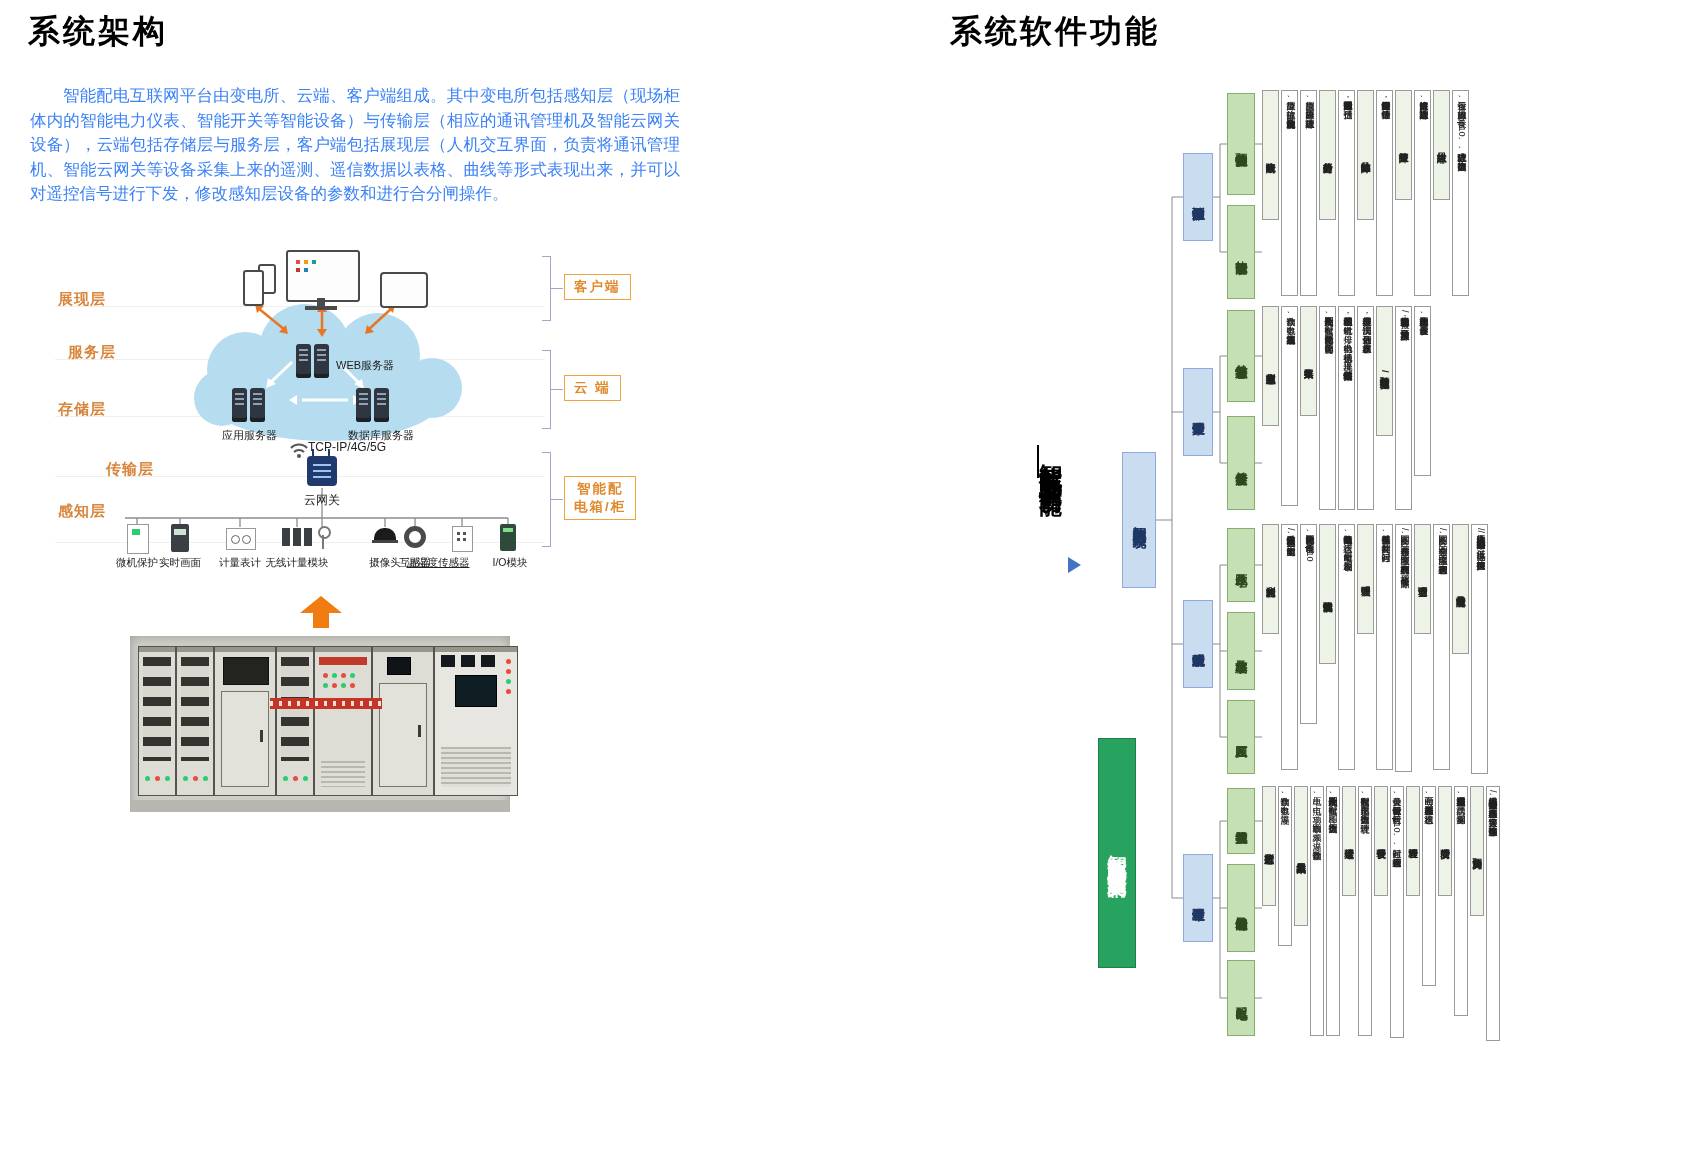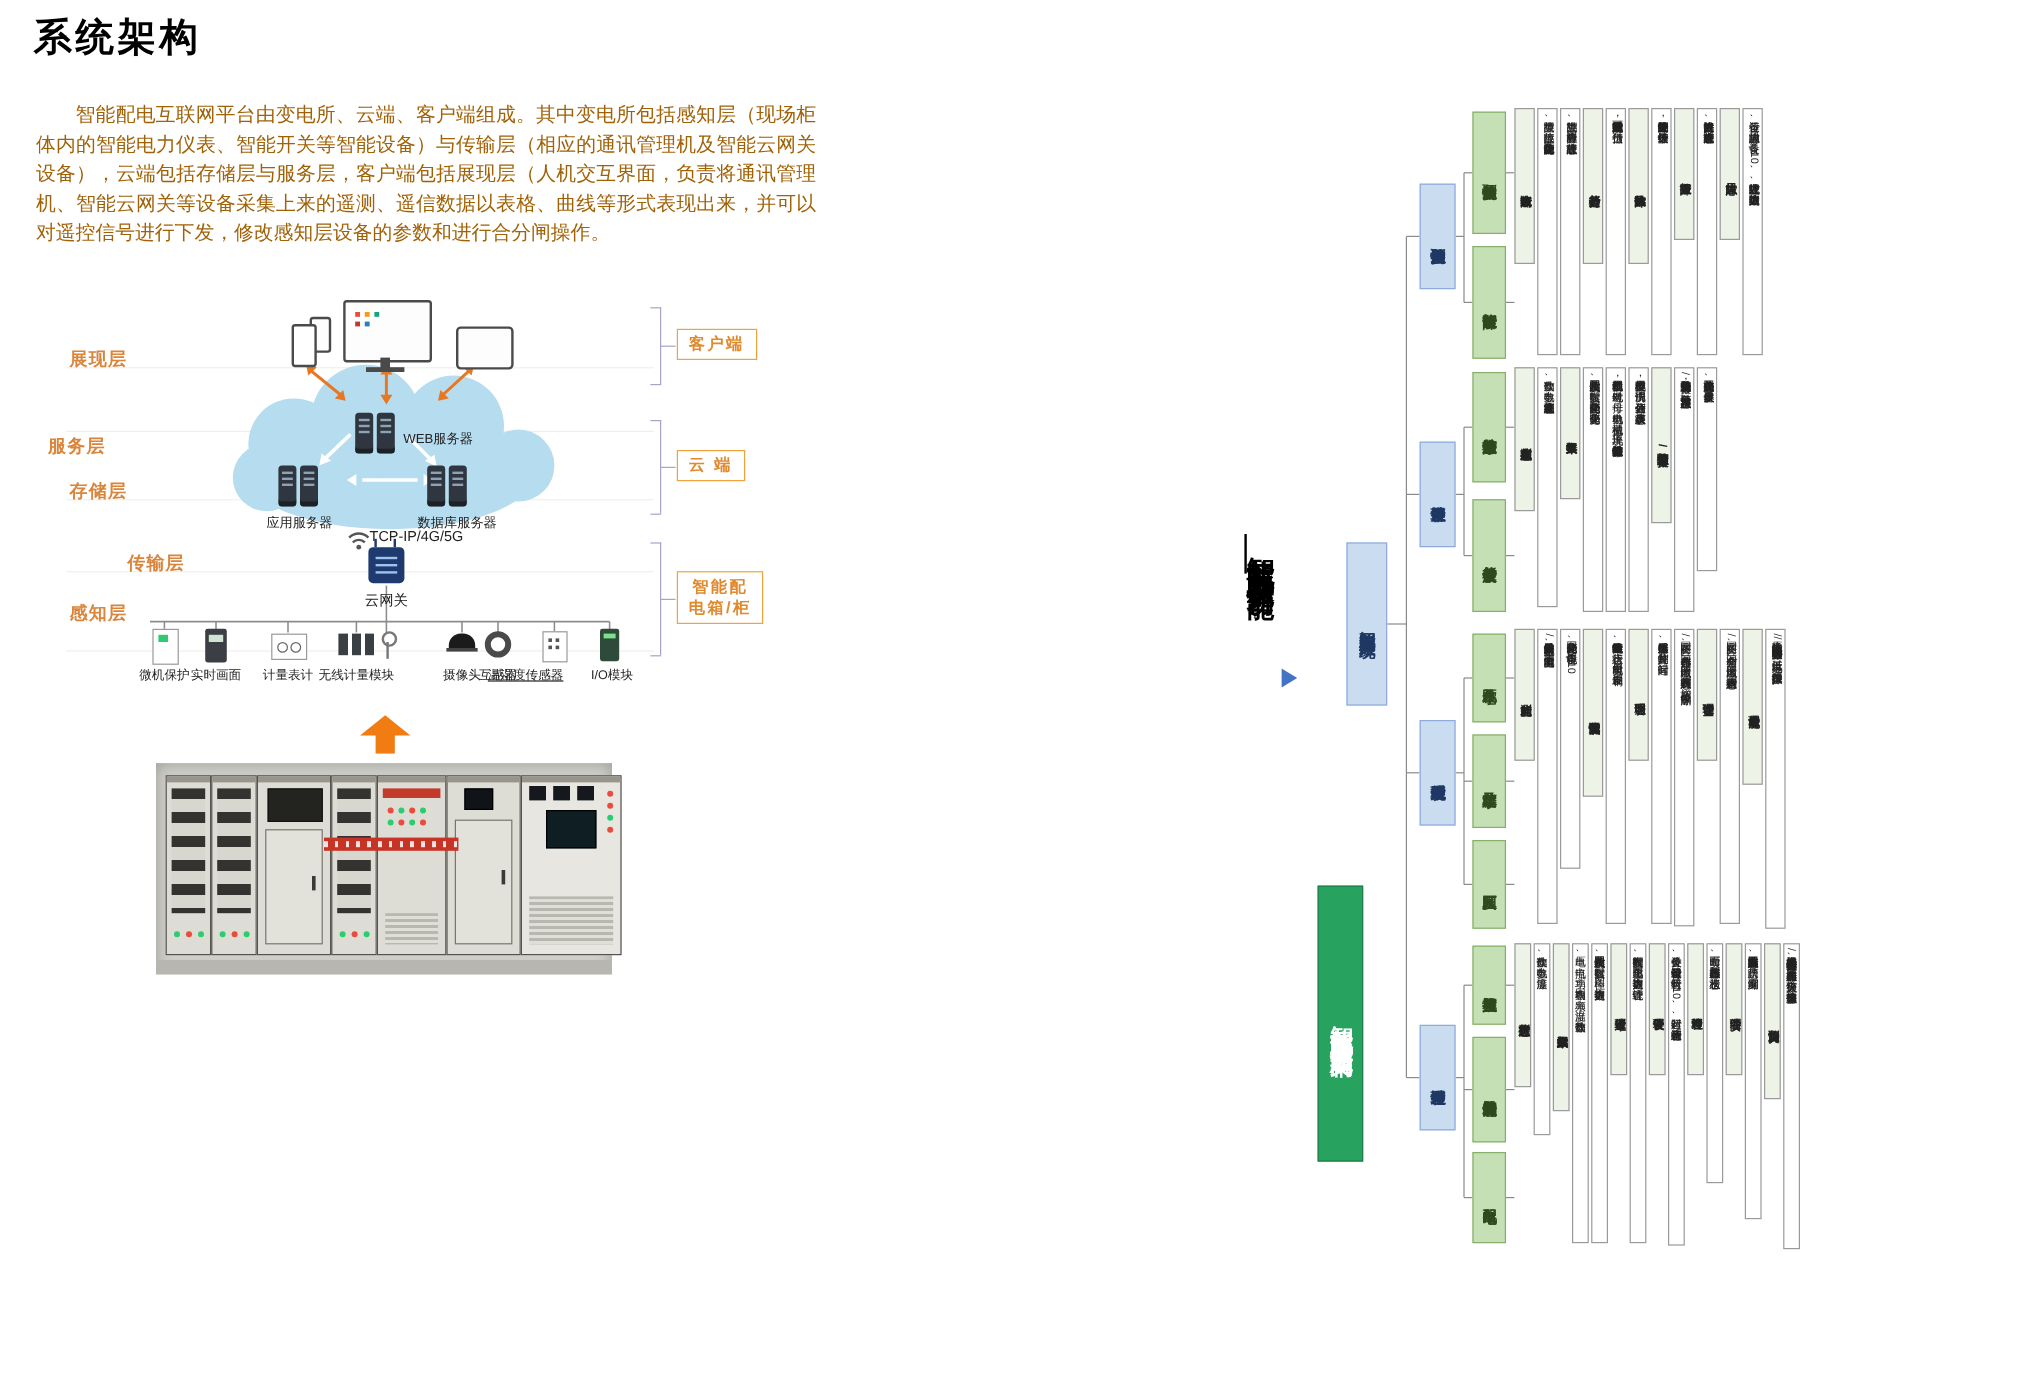--- a/index.html
+++ b/index.html
@@ -1,21 +1,21 @@
 <!DOCTYPE html>
 <html><head>
 <meta charset="utf-8">
 <style>
   html,body{margin:0;padding:0;background:#fff;}
   .page{position:relative;width:1700px;height:1152px;background:#fff;overflow:hidden;
         font-family:"Liberation Sans",sans-serif;color:#111;}
   .abs{position:absolute;}
   .sec-title{position:absolute;font-size:32px;font-weight:bold;letter-spacing:3px;color:#000;margin:0;}
   .para{position:absolute;left:30px;top:84px;width:650px;font-size:16.5px;line-height:24.5px;
-        text-align:justify;text-indent:2em;font-family:"Liberation Serif",serif;color:#a16207;margin:0;}
+        text-align:justify;text-indent:2em;font-family:"Liberation Serif",serif;color:#3b82f6;margin:0;}
 
   
   .layer-label{position:absolute;font-size:15px;font-weight:bold;color:#D9853B;letter-spacing:1px;}
   .guide{position:absolute;height:1px;background:#F0EFEC;left:55px;width:490px;}
   .dev-top{position:absolute;border:2px solid #4a4a4a;background:#fdfdfd;border-radius:3px;}
   .mon-dots{position:absolute;width:4px;height:4px;background:#e74c3c;
             box-shadow:8px 0 0 #f39c12,16px 0 0 #16a085,8px 8px 0 #2980b9,0 8px 0 #c0392b;}
   .srv{position:absolute;width:15px;height:34px;background:#2f3640;border-radius:3px;
        box-shadow:inset 0 -4px 0 #1c2126;}
   .srv:after{content:"";position:absolute;left:3px;top:5px;width:9px;height:2px;background:#8ea2b5;
@@ -88,21 +88,21 @@
   <h1 class="sec-title" style="left:28px;top:10px;">系统架构</h1>
   <p class="para">智能配电互联网平台由变电所、云端、客户端组成。其中变电所包括感知层（现场柜体内的智能电力仪表、智能开关等智能设备）与传输层（相应的通讯管理机及智能云网关设备），云端包括存储层与服务层，客户端包括展现层（人机交互界面，负责将通讯管理机、智能云网关等设备采集上来的遥测、遥信数据以表格、曲线等形式表现出来，并可以对遥控信号进行下发，修改感知层设备的参数和进行合分闸操作。</p>
 
   <div class="guide" style="top:306px;"></div>
   <div class="guide" style="top:359px;"></div>
   <div class="guide" style="top:416px;"></div>
   <div class="guide" style="top:476px;"></div>
   <div class="guide" style="top:542px;"></div>
 
   <span class="layer-label" style="left:58px;top:290px;">展现层</span>
-  <span class="layer-label" style="left:40px;top:343px;margin-top:20px;">服务层</span>
+  <span class="layer-label" style="left:68px;top:343px;">服务层</span>
   <span class="layer-label" style="left:58px;top:400px;">存储层</span>
   <span class="layer-label" style="left:58px;top:460px;margin-left:48px;">传输层</span>
   <span class="layer-label" style="left:58px;top:502px;">感知层</span>
 
   <svg class="layer" width="700" height="620">
     <g fill="#B5DCEF">
       <ellipse cx="325" cy="393" rx="122" ry="48"></ellipse>
       <circle cx="245" cy="370" r="38"></circle>
         <circle cx="305" cy="350" r="46"></circle>
       <circle cx="378" cy="355" r="42"></circle>
@@ -275,20 +275,21 @@
           <div class="topstrip"></div>
           <div class="m3"></div>
           <div class="scr"></div>
           <div class="indcol"></div>
           <div class="vent" style="height:40px;"></div>
         </div>
     </div>
     <div class="banner"></div>
   </div>
 
+  <h1 class="sec-title" style="left:950px;top:10px;">系统软件功能</h1>
 
   <svg id="tree-svg" class="layer" width="1700" height="1152">
       <line x1="1172" y1="197" x2="1183" y2="197" stroke="#8a8a8a" stroke-width="1"></line>
       <line x1="1213" y1="197" x2="1220" y2="197" stroke="#8a8a8a" stroke-width="1"></line>
       <line x1="1220" y1="144" x2="1220" y2="252" stroke="#8a8a8a" stroke-width="1"></line>
       <line x1="1220" y1="144" x2="1227" y2="144" stroke="#8a8a8a" stroke-width="1"></line>
       <line x1="1255" y1="144" x2="1262" y2="144" stroke="#8a8a8a" stroke-width="1"></line>
       <line x1="1220" y1="252" x2="1227" y2="252" stroke="#8a8a8a" stroke-width="1"></line>
       <line x1="1255" y1="252" x2="1262" y2="252" stroke="#8a8a8a" stroke-width="1"></line>
       <line x1="1172" y1="412" x2="1183" y2="412" stroke="#8a8a8a" stroke-width="1"></line>

